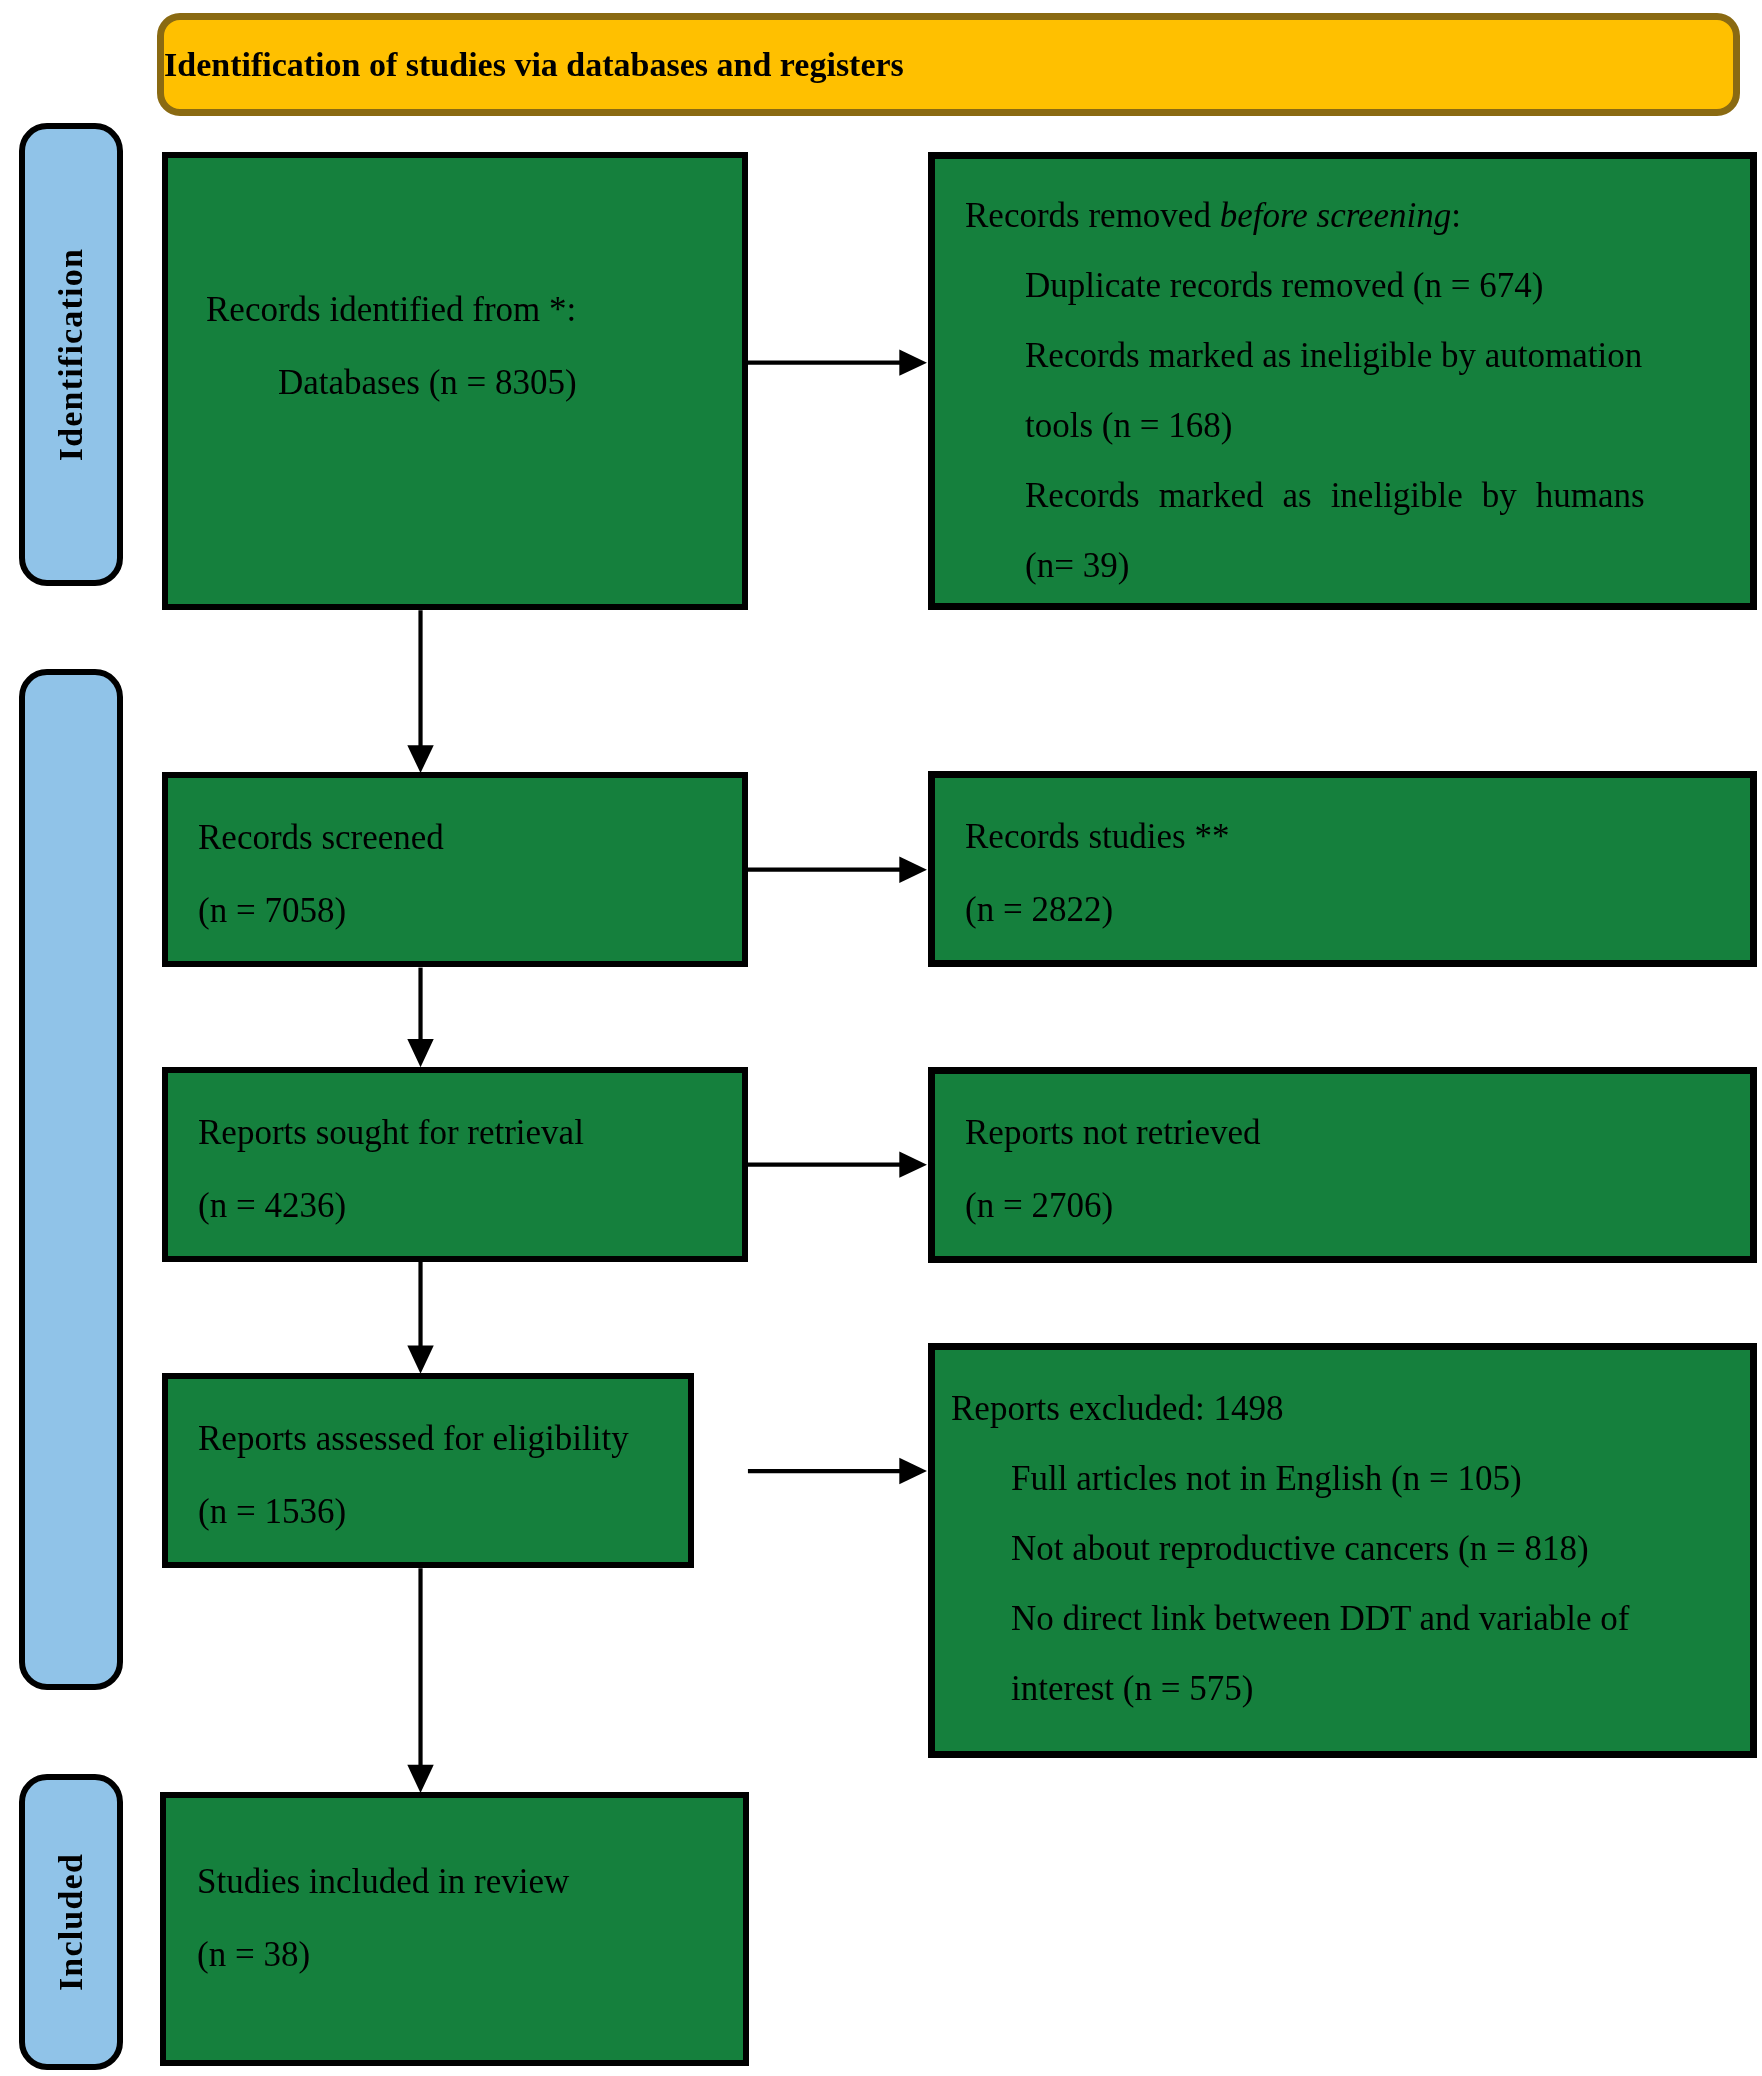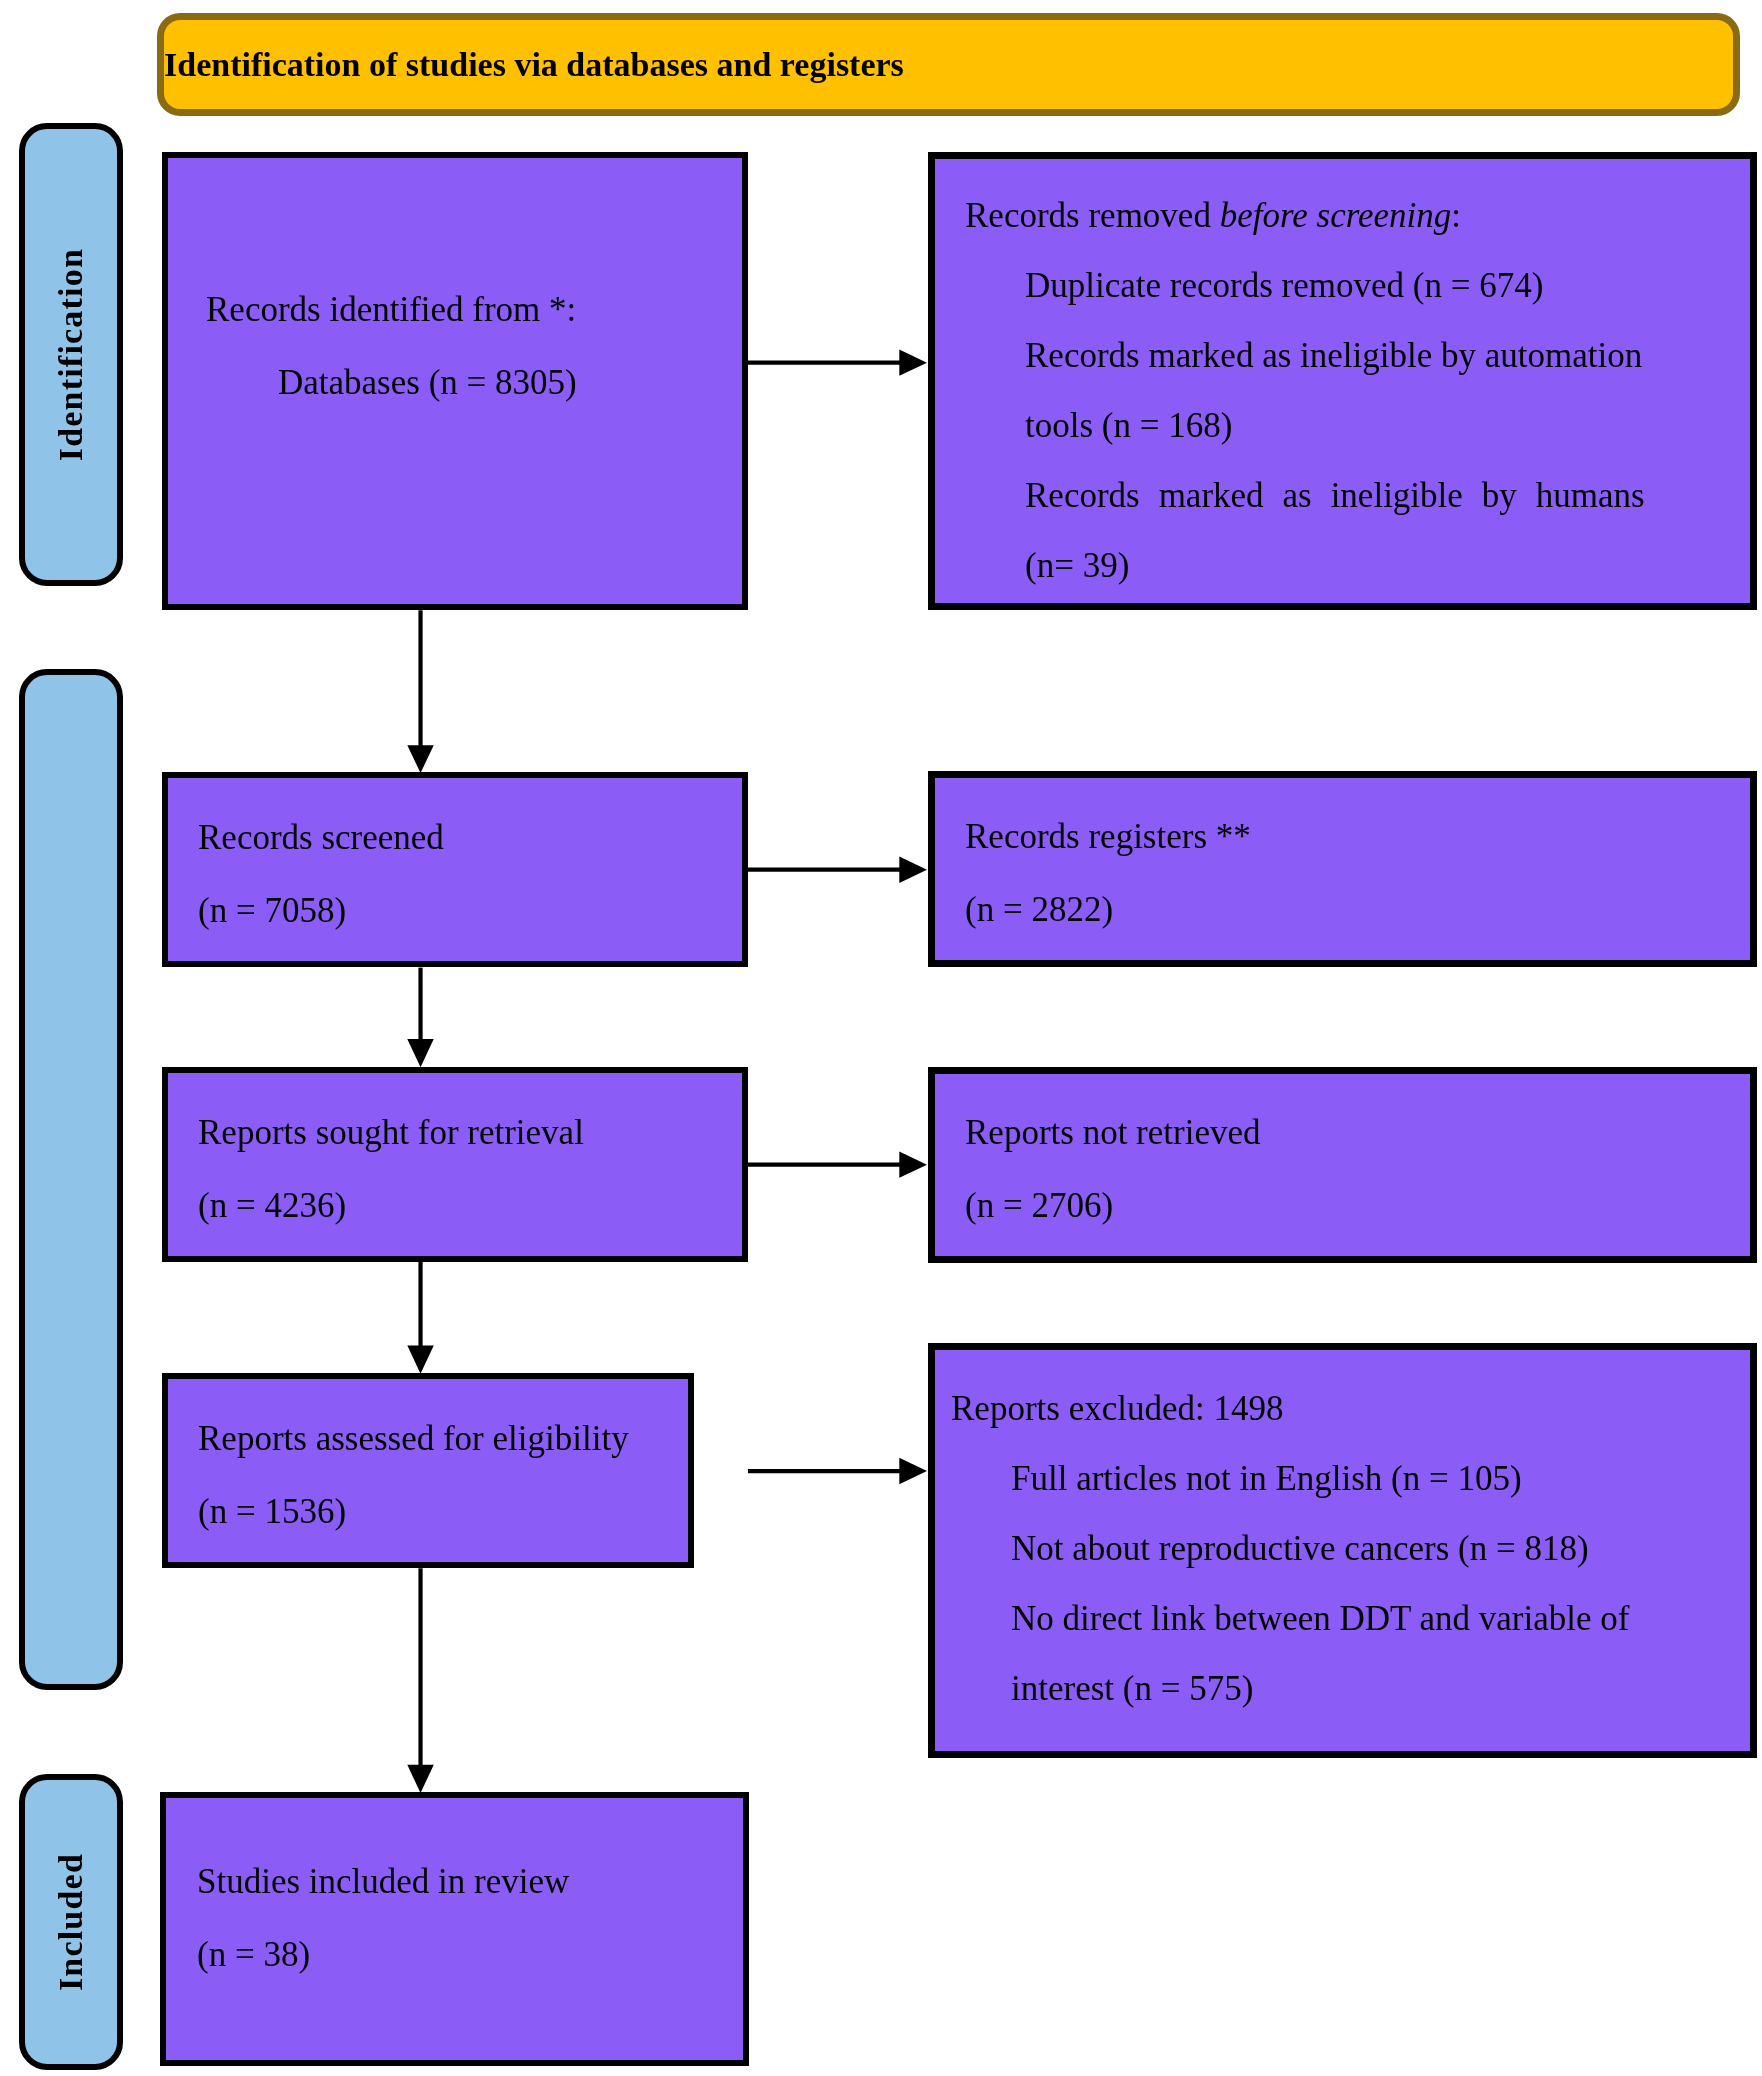--- a/index.html
+++ b/index.html
@@ -35,21 +35,21 @@
     writing-mode:vertical-rl;
     transform:rotate(180deg);
     font-weight:bold;
     font-size:34px;
     letter-spacing:1.2px;
     white-space:nowrap;
   }
   
   .fbox{
     position:absolute;
-    background:#8b5cf6;
+    background:#15803d;
     border:6px solid #000;
     font-size:35px;
     line-height:73px;
   }
   .fbox.rt{border-width:7.2px;line-height:70px;}
   .fbox .ln{white-space:nowrap;}
   .ind{margin-left:72px;}
   .sub{margin-left:60px;}
   .wide{word-spacing:10.2px;}
   .it{font-style:italic;}
@@ -102,21 +102,21 @@
   <div class="fbox rt" style="left:928px;top:152px;width:829px;height:458px;padding:21.6px 18px 0 30px;">
     <div class="ln"><span>Records removed </span><span class="it">before screening</span><span>:</span></div>
     <div class="ln sub">Duplicate records removed (n = 674)</div>
     <div class="ln sub">Records marked as ineligible by automation</div>
     <div class="ln sub">tools (n = 168)</div>
     <div class="ln sub wide">Records marked as ineligible by humans</div>
     <div class="ln sub">(n= 39)</div>
   </div>
 
   <div class="fbox rt" style="left:928px;top:771px;width:829px;height:196px;padding:21.6px 18px 0 30px;line-height:73px;">
-    <div class="ln">Records registers **</div>
+    <div class="ln">Records studies **</div>
     <div class="ln">(n = 2822)</div>
   </div>
 
   <div class="fbox rt" style="left:928px;top:1067px;width:829px;height:196px;padding:21.6px 18px 0 30px;line-height:73px;">
     <div class="ln">Reports not retrieved</div>
     <div class="ln">(n = 2706)</div>
   </div>
 
   <div class="fbox rt" style="left:928px;top:1343px;width:829px;height:415px;padding:24px 18px 0 16px;">
     <div class="ln">Reports excluded: 1498</div>

